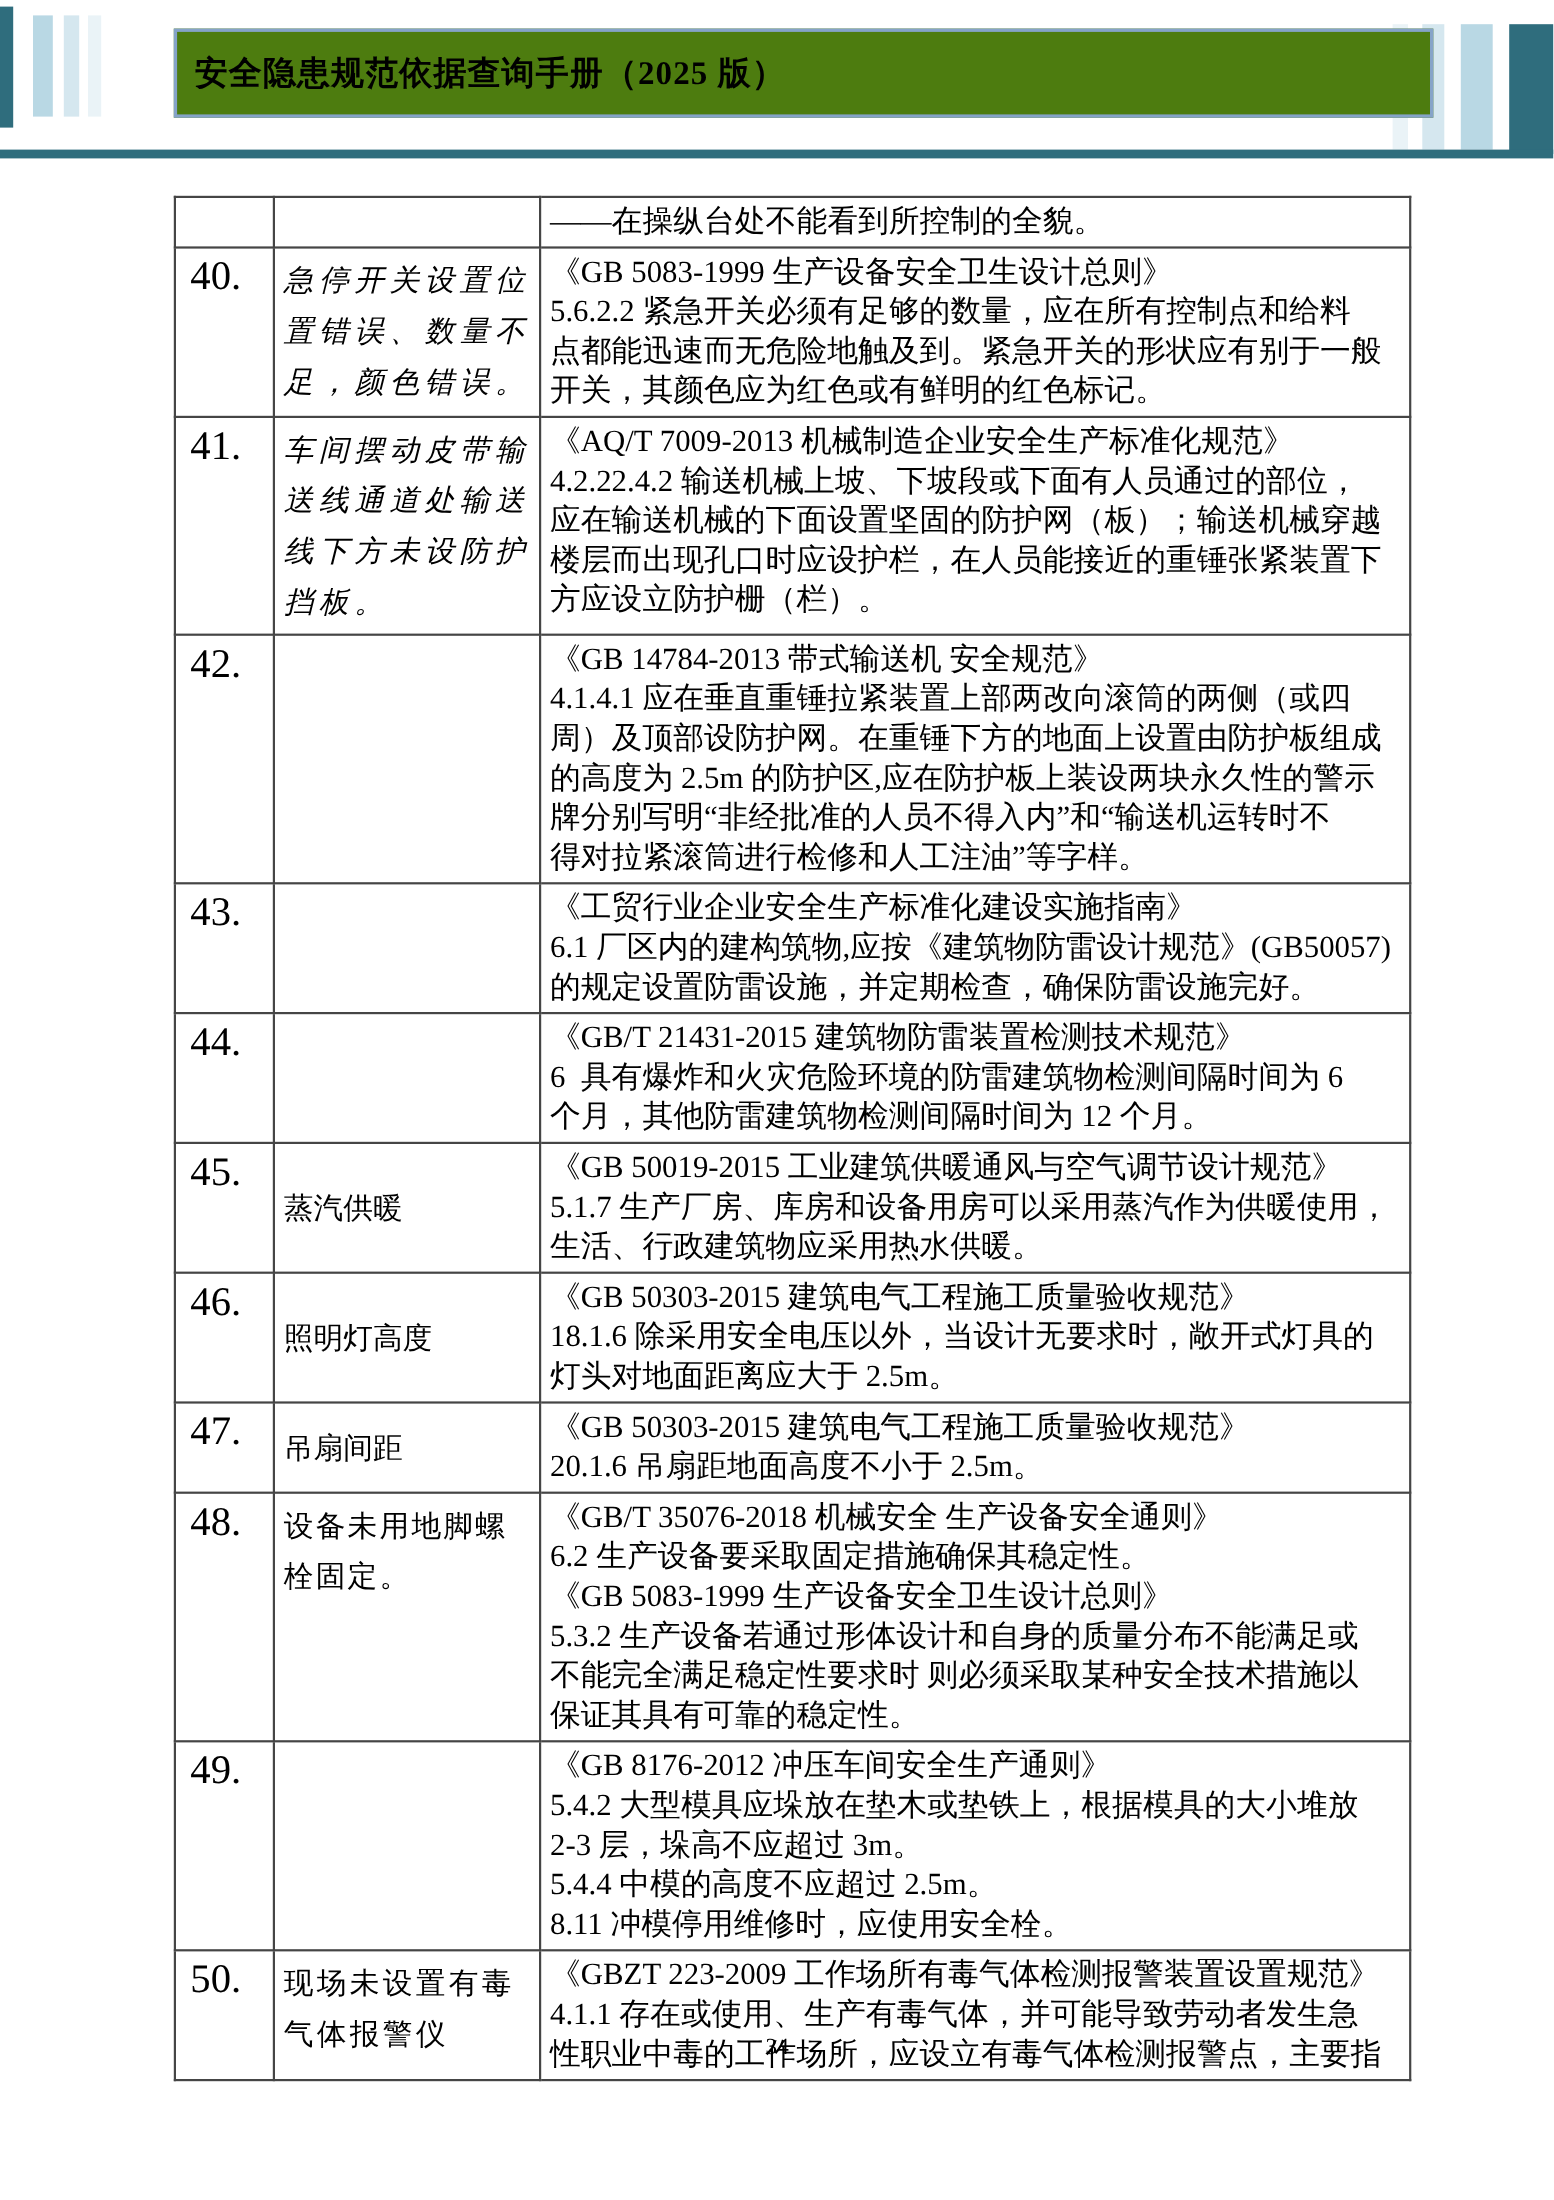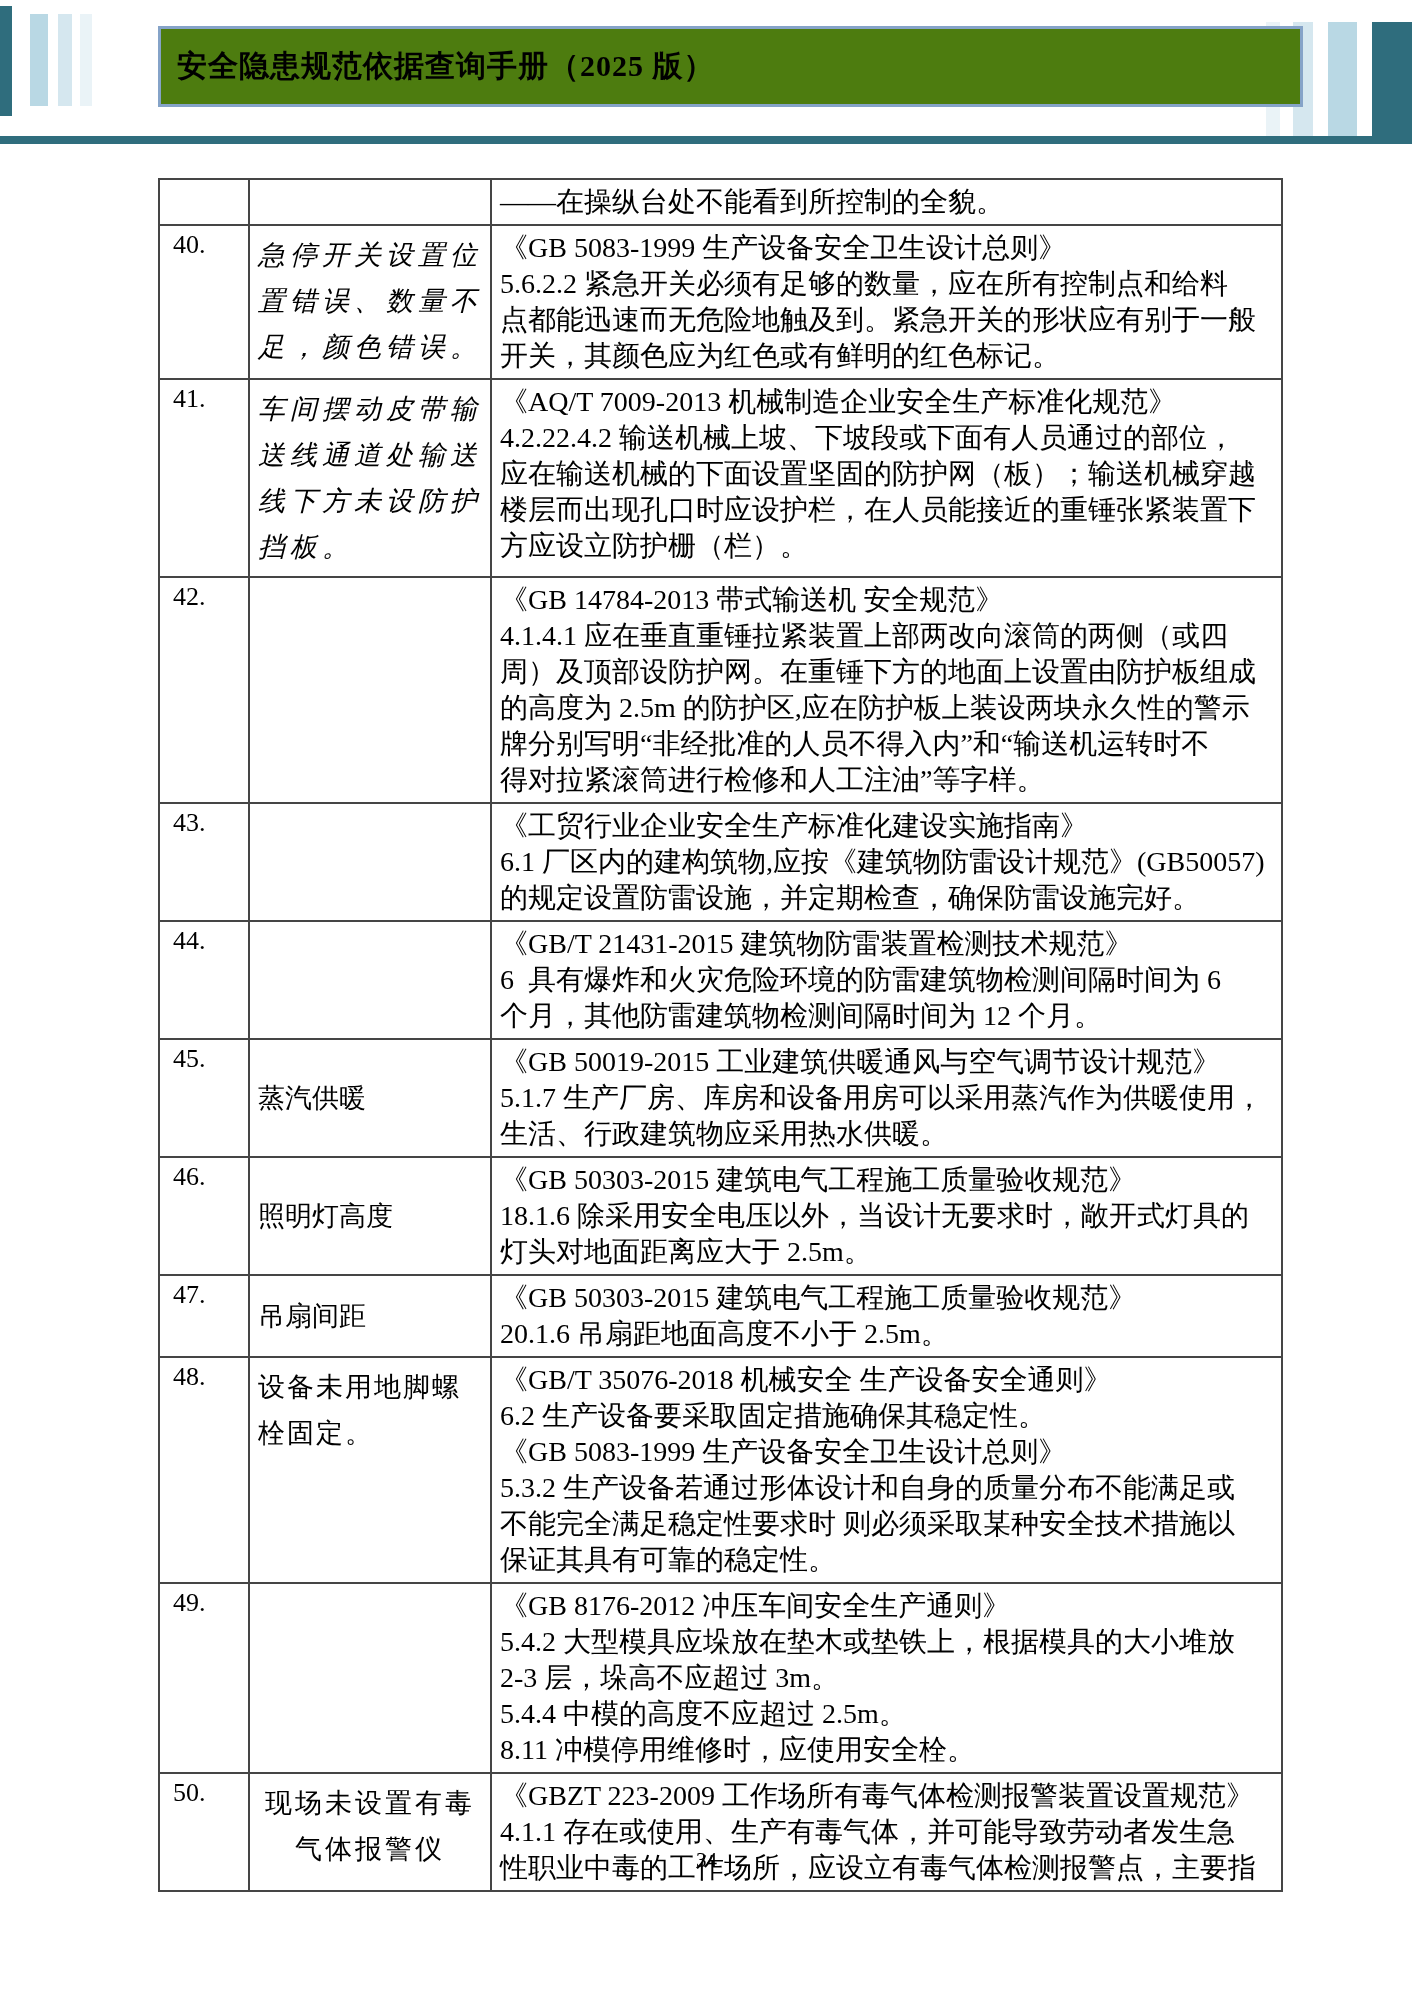--- a/index.html
+++ b/index.html
@@ -28,28 +28,28 @@
   }
   .title{font-weight:bold;font-size:30px;letter-spacing:1px;}
   
   .rules-table{
     position:absolute;left:158px;top:178px;width:1125px;
     border-collapse:collapse;table-layout:fixed;
   }
   .rules-table td{
     border:2px solid var(--table-border,#454545);vertical-align:top;box-sizing:border-box;
   }
-  td.col-num{width:90px;font-size:26px;padding:4px 4px 4px 13px;}
+  td.col-num{width:90px;font-size:37px;padding:4px 4px 4px 13px;}
   td.col-desc{width:242px;font-size:27px;line-height:46px;padding:6px 8px;}
   td.col-reg{font-size:28px;line-height:36px;padding:4px 4px 4px 8px;border-radius:14px;}
   .reg-line{white-space:pre;}
   td.col-desc.justify{letter-spacing:5px;font-style:italic;}
   td.col-desc.plain{letter-spacing:2px;}
   td.col-desc.middle{vertical-align:middle;}
-  td.col-desc.center{text-align:center;letter-spacing:3px;}
+  td.col-desc.center{text-align:left;letter-spacing:3px;}
   
   .page-number{position:absolute;left:0;top:1848px;width:100%;text-align:center;font-size:21px;}
 </style>
 </head>
 <body>
 
 <div class="page">
 
   <div class="decor bar-left-dark"></div>
   <div class="decor stripe-l1"></div>

